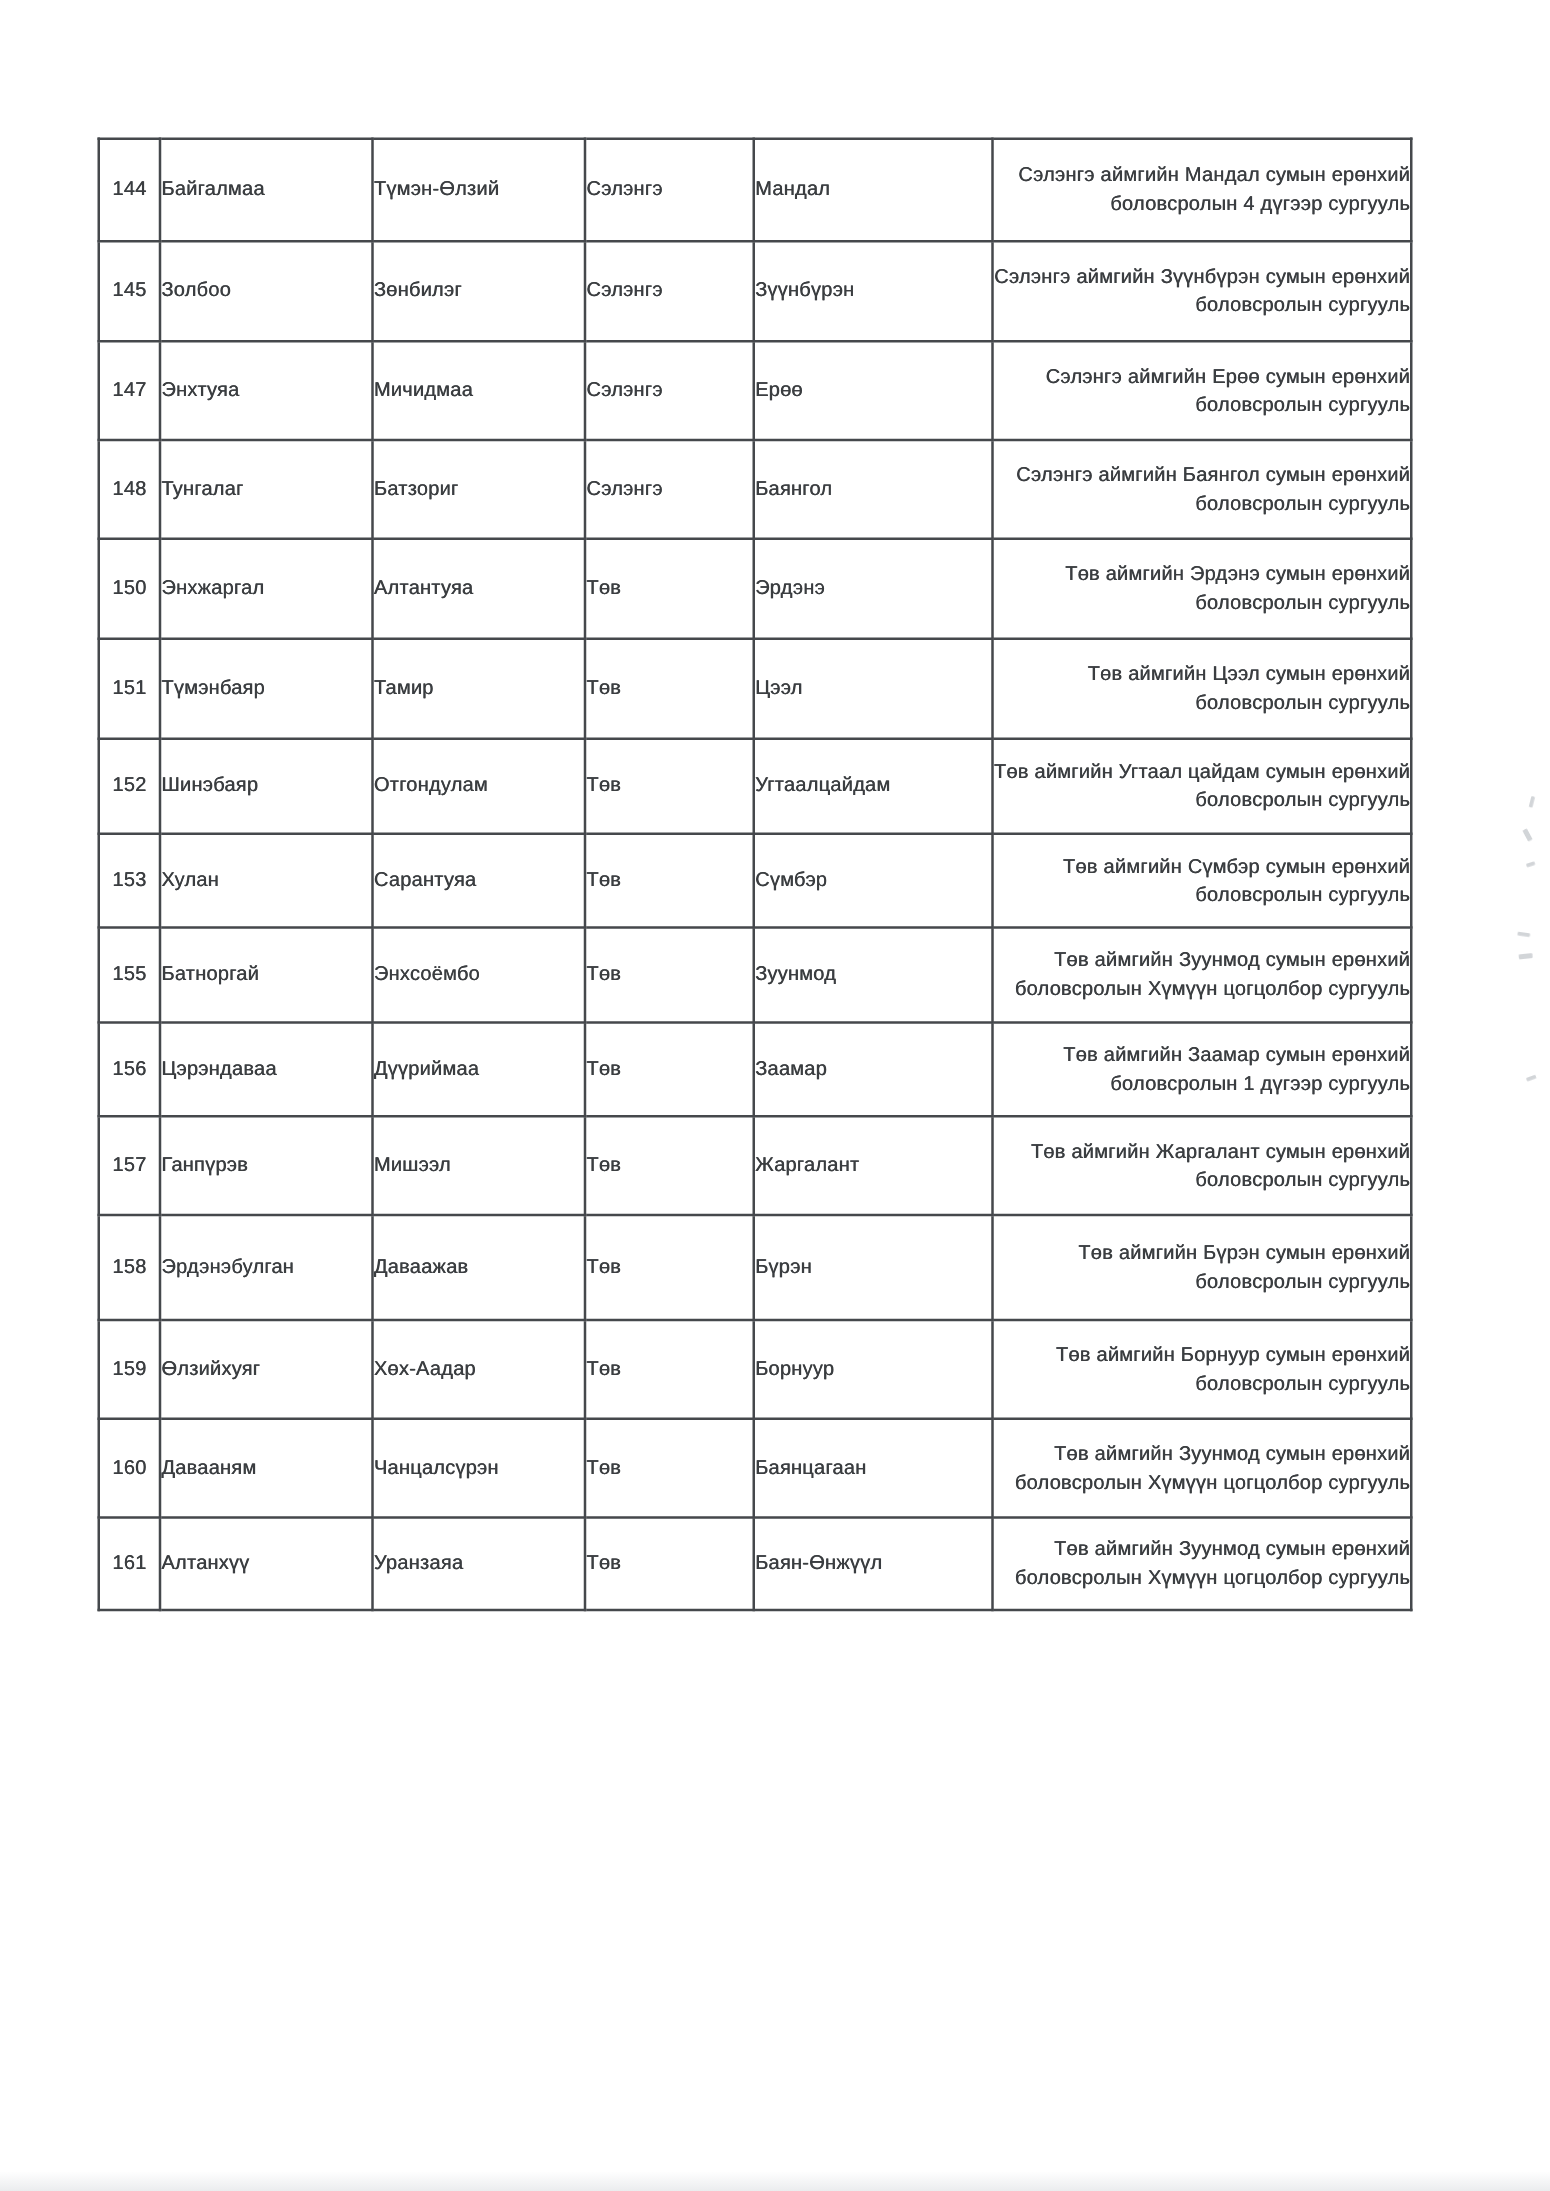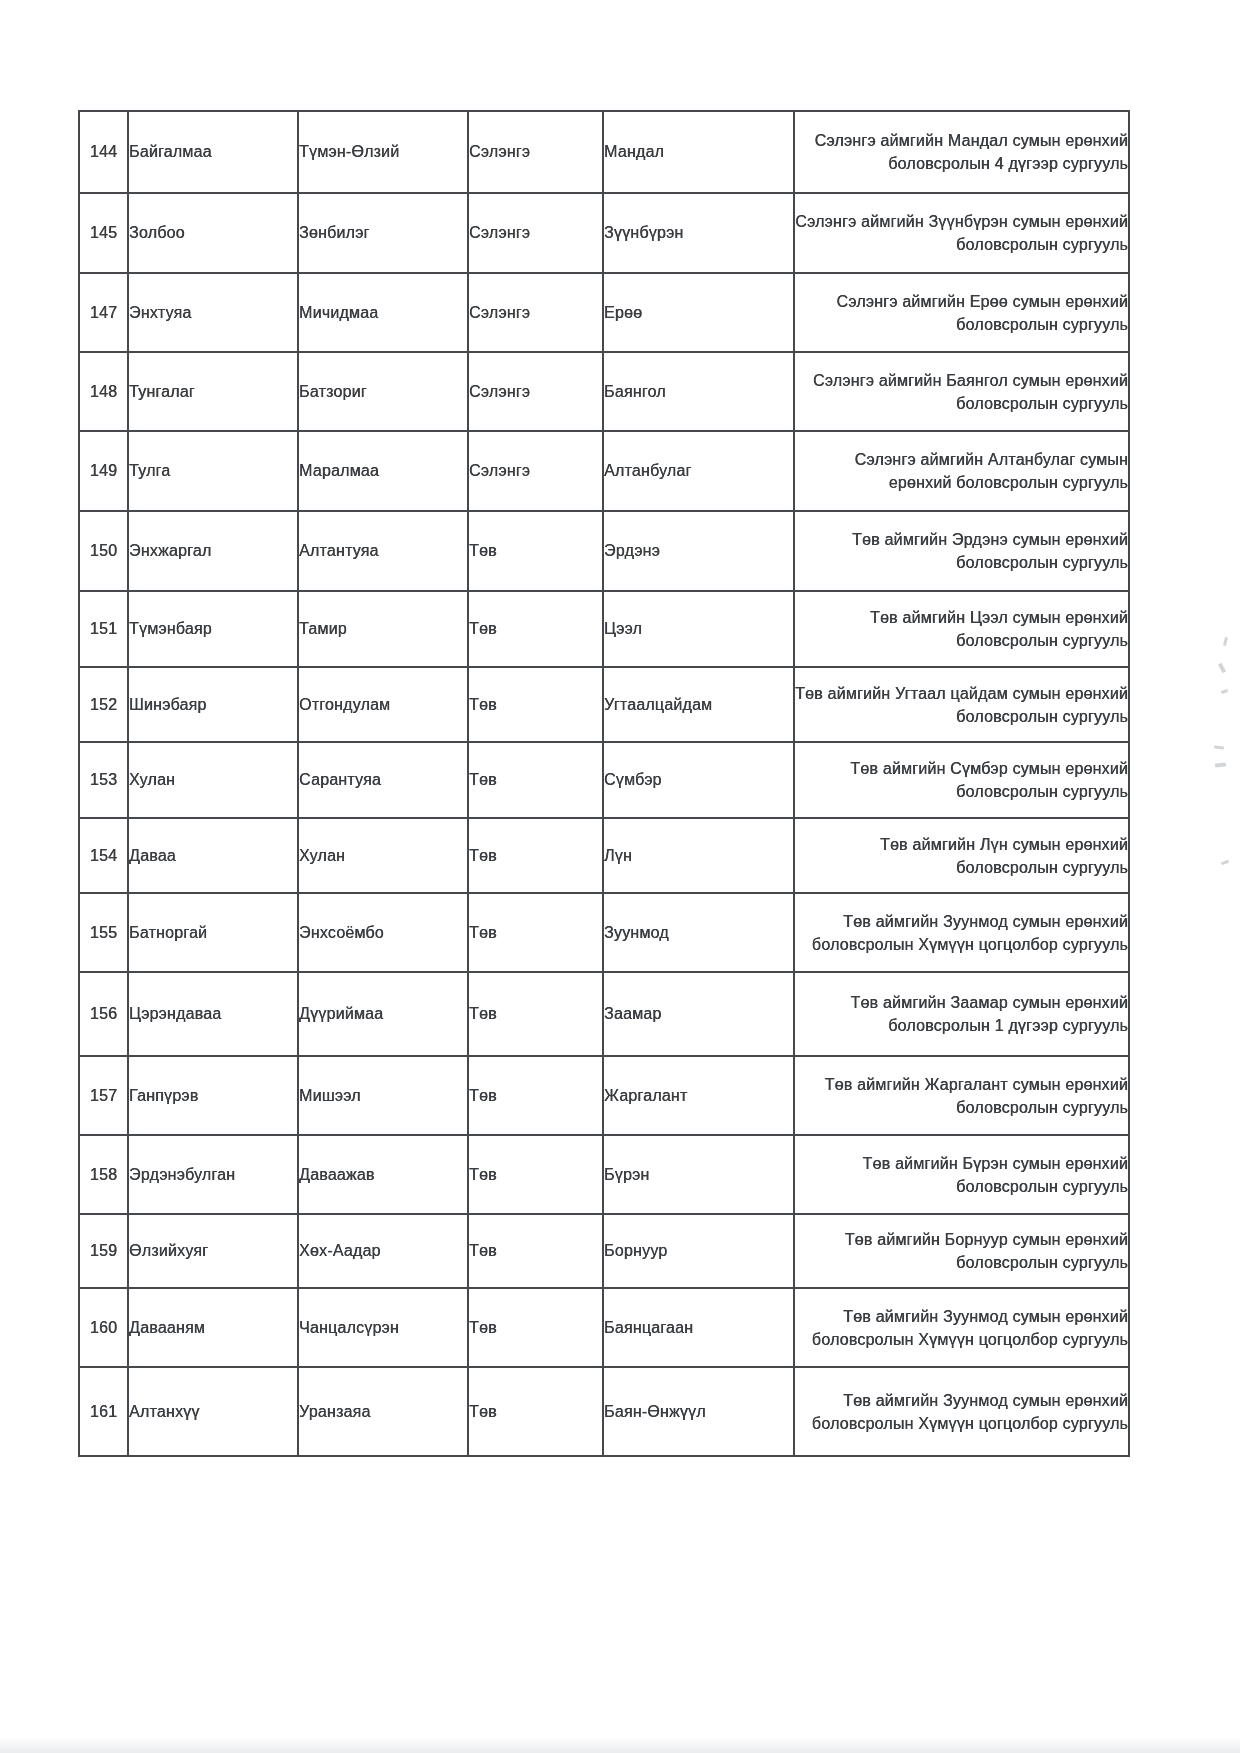--- a/index.html
+++ b/index.html
@@ -126,28 +126,20 @@
 
     <tr>
       <td class="c-no">148</td>
       <td class="c-name">Тунгалаг</td>
       <td class="c-name">Батзориг</td>
       <td class="c-aimag">Сэлэнгэ</td>
       <td class="c-soum">Баянгол</td>
       <td class="c-school">Сэлэнгэ аймгийн Баянгол сумын ерөнхий боловсролын сургууль</td>
     </tr>
 
-    <tr>
-      <td class="c-no">149</td>
-      <td class="c-name">Тулга</td>
-      <td class="c-name">Маралмаа</td>
-      <td class="c-aimag">Сэлэнгэ</td>
-      <td class="c-soum">Алтанбулаг</td>
-      <td class="c-school">Сэлэнгэ аймгийн Алтанбулаг сумын ерөнхий боловсролын сургууль</td>
-    </tr>
 
     <tr>
       <td class="c-no">150</td>
       <td class="c-name">Энхжаргал</td>
       <td class="c-name">Алтантуяа</td>
       <td class="c-aimag">Төв</td>
       <td class="c-soum">Эрдэнэ</td>
       <td class="c-school">Төв аймгийн Эрдэнэ сумын ерөнхий боловсролын сургууль</td>
     </tr>
 
@@ -171,28 +163,20 @@
 
     <tr>
       <td class="c-no">153</td>
       <td class="c-name">Хулан</td>
       <td class="c-name">Сарантуяа</td>
       <td class="c-aimag">Төв</td>
       <td class="c-soum">Сүмбэр</td>
       <td class="c-school">Төв аймгийн Сүмбэр сумын ерөнхий боловсролын сургууль</td>
     </tr>
 
-    <tr>
-      <td class="c-no">154</td>
-      <td class="c-name">Даваа</td>
-      <td class="c-name">Хулан</td>
-      <td class="c-aimag">Төв</td>
-      <td class="c-soum">Лүн</td>
-      <td class="c-school">Төв аймгийн Лүн сумын ерөнхий боловсролын сургууль</td>
-    </tr>
 
     <tr>
       <td class="c-no">155</td>
       <td class="c-name">Батноргай</td>
       <td class="c-name">Энхсоёмбо</td>
       <td class="c-aimag">Төв</td>
       <td class="c-soum">Зуунмод</td>
       <td class="c-school">Төв аймгийн Зуунмод сумын ерөнхий боловсролын Хүмүүн цогцолбор сургууль</td>
     </tr>
 

